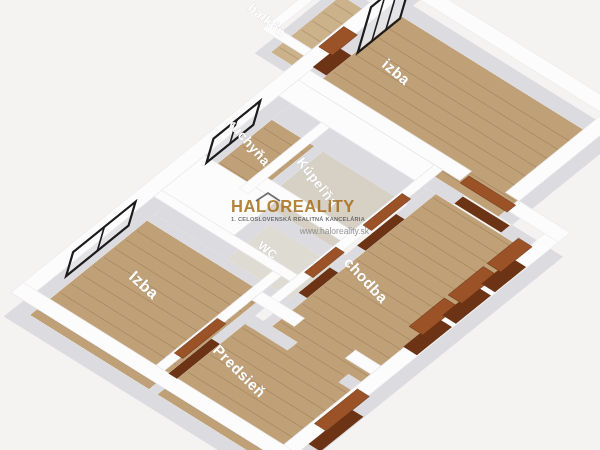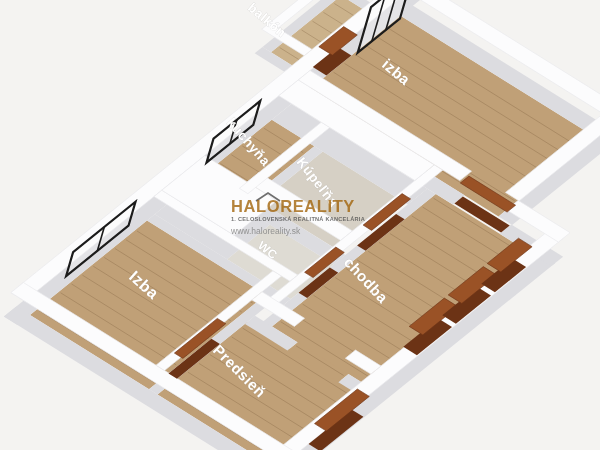--- a/index.html
+++ b/index.html
@@ -6,21 +6,21 @@
   body{font-family:"Liberation Sans", sans-serif;}
   #stage{position:relative;width:600px;height:450px;overflow:hidden;background:#f4f3f1;}
   #planSvg{position:absolute;left:0;top:0;}
   .room-label{fill:#ffffff;font-weight:bold;font-family:"Liberation Sans",sans-serif;
               paint-order:stroke;stroke:rgba(130,130,130,.25);stroke-width:.6px;letter-spacing:.5px;}
   
   #watermark{position:absolute;left:231px;top:197px;width:140px;text-align:left;pointer-events:none;}
   #wm-roof{position:absolute;left:24px;top:-6px;}
   #wm-brand{font-size:16.5px;font-weight:bold;color:#a16207;opacity:.78;letter-spacing:.6px;line-height:1.1;}
   #wm-tagline{font-size:5.6px;font-weight:bold;color:#4c4c4c;opacity:.78;letter-spacing:.25px;margin-top:1px;white-space:nowrap;}
-  #wm-url{font-size:8.5px;color:#8a8a8a;opacity:.9;margin-top:4px;text-align:left;padding-right:2px;}
+  #wm-url{font-size:8.5px;color:#8a8a8a;opacity:.9;margin-top:4px;text-align:right;padding-right:2px;}
 </style>
 </head>
 <body>
 
 <div id="stage">
   <svg id="planSvg" width="600" height="450" viewBox="0 0 600 450">
     <rect x="0" y="0" width="600" height="450" fill="#f4f3f1"></rect>
     <g id="geom">
         <polygon points="30.0,315.0 149.0,389.2 266.0,294.7 147.0,220.5" fill="#c0a077"></polygon>
         <line x1="38.72" y1="310.39" x2="154.32000000000002" y2="382.46999999999997" stroke="rgba(120,90,55,0.30)" stroke-width="1"></line>

